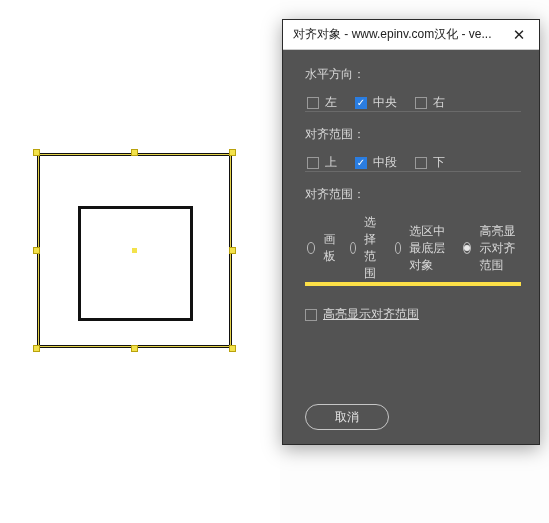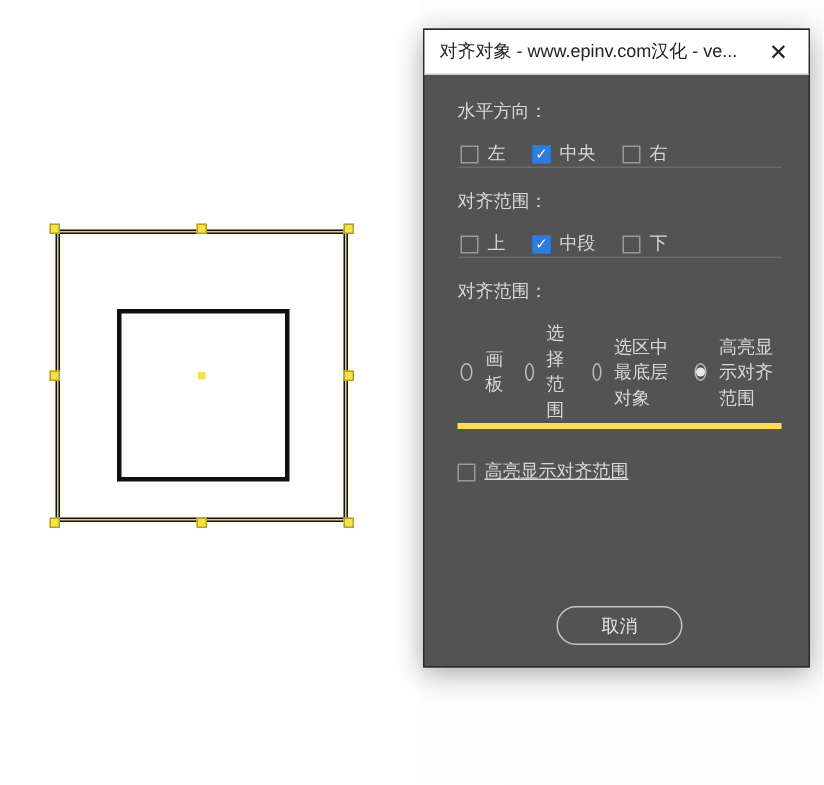--- a/index.html
+++ b/index.html
@@ -175,21 +175,20 @@
   }
 
   .highlight-row {
     margin-top:6px;
     display:flex; align-items:center; gap:8px;text-decoration:underline;
   }
 
   .button-row {
     margin-top:auto;
     display:flex;
-    justify-content:center;
     gap:18px;
     padding-top:16px;
   }
   .pill-btn {
     width:84px;
     height:26px;
     border:1px solid #c6c6c6;
     border-radius:13px;
     background:transparent;
     color:#e6e6e6;

